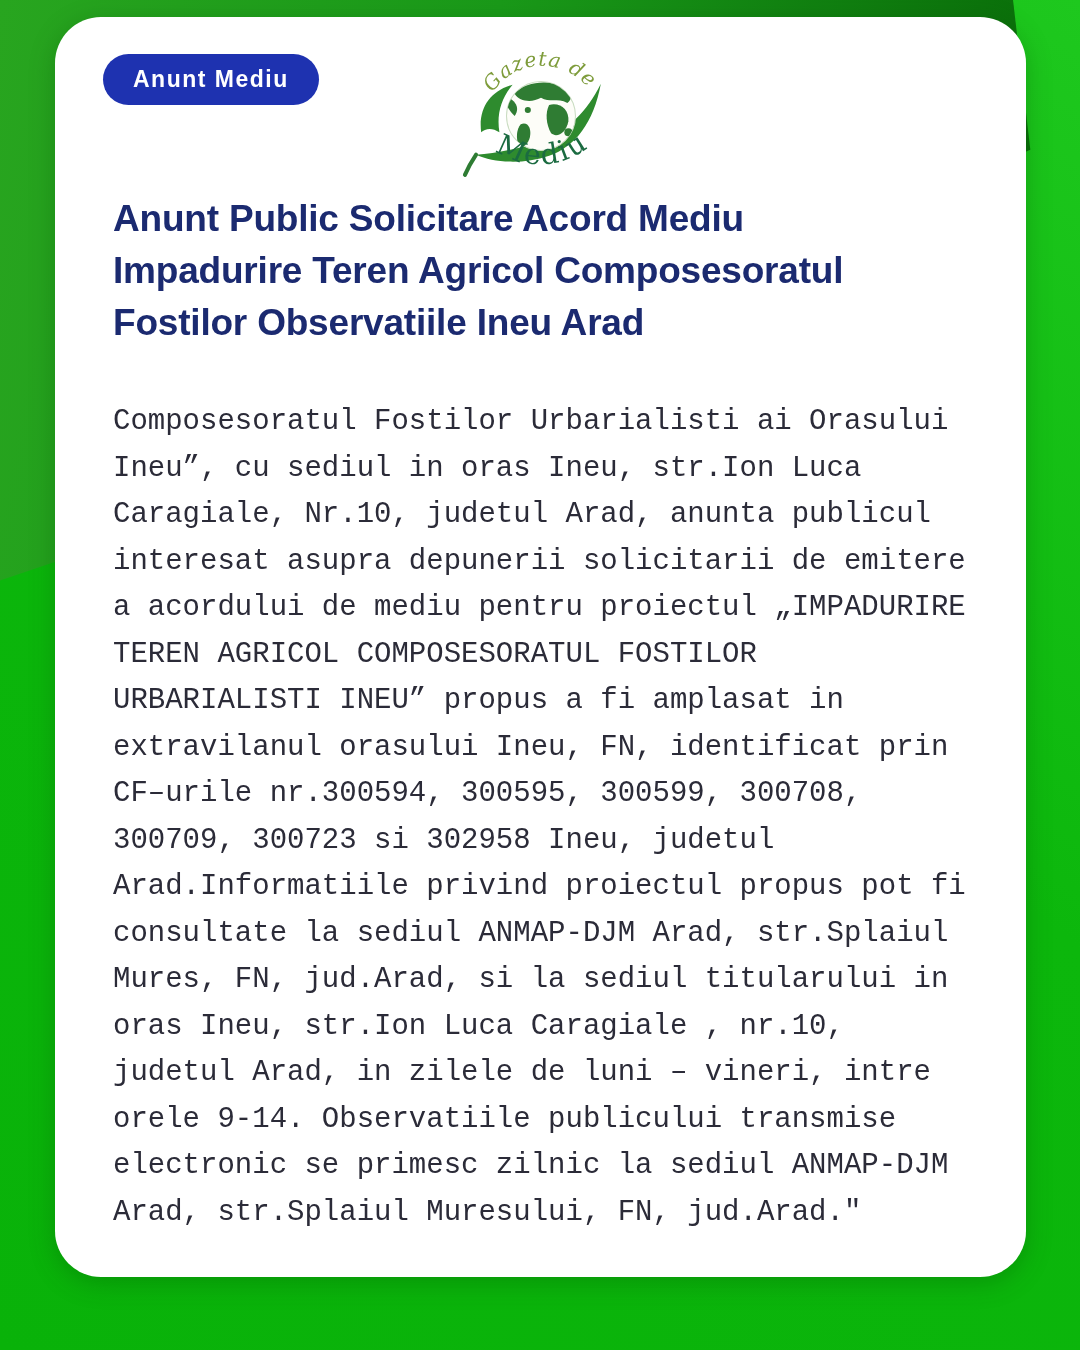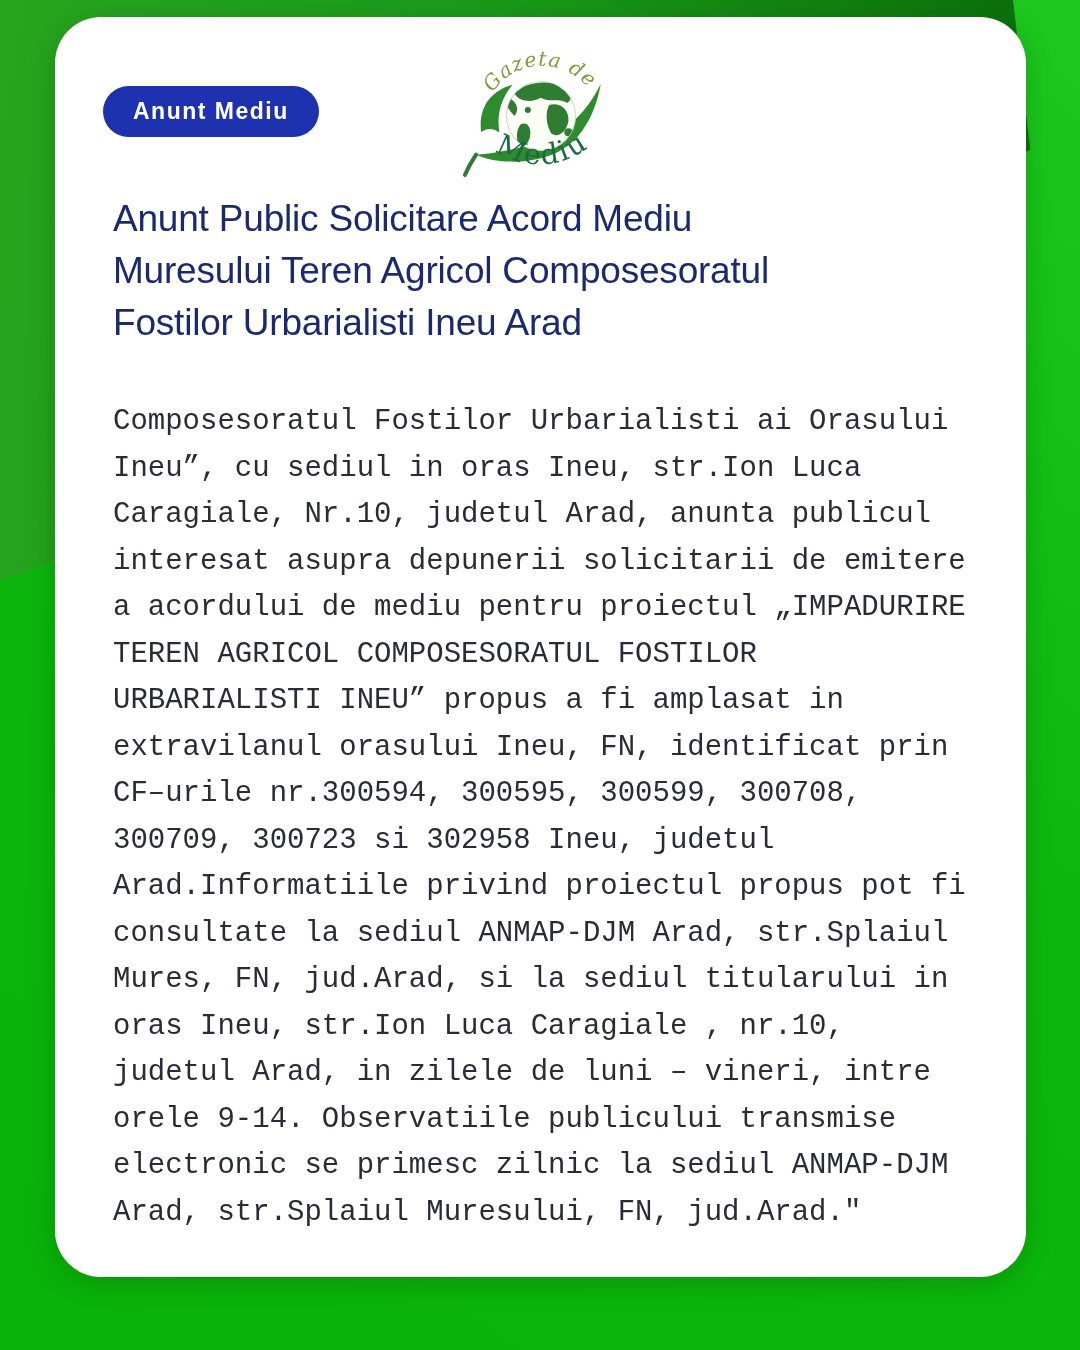--- a/index.html
+++ b/index.html
@@ -20,38 +20,38 @@
   .card{
     position:absolute; left:55px; top:17px; width:971px; height:1260px;
     background:#ffffff; border-radius:46px;
     box-shadow:0 6px 26px rgba(0,70,0,.28);
   }
   .badge{
     position:absolute; left:48px; top:37px;
     display:inline-flex; align-items:center; justify-content:center;
     height:51px; padding:0 30px; border-radius:26px;
     background:#1e32b0; color:#ffffff;
-    font-size:23px; font-weight:600; letter-spacing:1.5px;margin-top:32px;
+    font-size:23px; font-weight:600; letter-spacing:1.5px;
   }
   .logo{
     position:absolute; left:50%; top:22px; transform:translateX(-50%);
     width:164px; height:142px;
   }
   .logo svg{ width:100%; height:100%; display:block; }
   .logo .arc-top-text{
     font-family:"DejaVu Serif", serif; font-style:italic;
     font-size:20px; fill:#7e9c3b; letter-spacing:1px;
   }
   .logo .arc-bottom-text{
     font-family:"DejaVu Serif", serif;
     font-size:28px; fill:#1b6b41; letter-spacing:2px;
   }
   .heading{
     position:absolute; left:58px; right:56px; top:176px;
-    color:#1b2a70; font-weight:400;
+    color:#1b2a70; font-weight:700;
     font-size:37px; line-height:52px; letter-spacing:-0.2px;
   }
   .body-text{
     position:absolute; left:58px; right:55px; top:382px;
     color:#2b2b38; font-weight:400;
     font-size:29px; line-height:46.5px;font-family:Liberation Mono, monospace;
   }
 </style>
 </head>
 <body>
@@ -92,19 +92,19 @@
         <textPath href="#arcTop" startOffset="50%">Gazeta de</textPath>
       </text>
       <text class="arc-bottom-text" text-anchor="middle">
         <textPath href="#arcBot" startOffset="50%">Mediu</textPath>
       </text>
     </svg>
   </div>
 
   <h1 class="heading">
     <div>Anunt Public Solicitare Acord Mediu</div>
-    <div>Muresului Teren Agricol Composesoratul</div>
-    <div>Fostilor Urbarialisti Ineu Arad</div>
+    <div>Impadurire Teren Agricol Composesoratul</div>
+    <div>Fostilor Observatiile Ineu Arad</div>
   </h1>
 
   <p class="body-text">Composesoratul Fostilor Urbarialisti ai Orasului Ineu”, cu sediul in oras Ineu, str.Ion Luca Caragiale, Nr.10, judetul Arad, anunta publicul interesat asupra depunerii solicitarii de emitere a acordului de mediu pentru proiectul „IMPADURIRE TEREN AGRICOL COMPOSESORATUL FOSTILOR URBARIALISTI INEU” propus a fi amplasat in extravilanul orasului Ineu, FN, identificat prin CF–urile nr.300594, 300595, 300599, 300708, 300709, 300723 si 302958 Ineu, judetul Arad.Informatiile privind proiectul propus pot fi consultate la sediul ANMAP-DJM Arad, str.Splaiul Mures, FN, jud.Arad, si la sediul titularului in oras Ineu, str.Ion Luca Caragiale , nr.10, judetul Arad, in zilele de luni – vineri, intre orele 9-14. Observatiile publicului transmise electronic se primesc zilnic la sediul ANMAP-DJM Arad, str.Splaiul Muresului, FN, jud.Arad.″</p>
 
 </div>
 
 </body></html>

